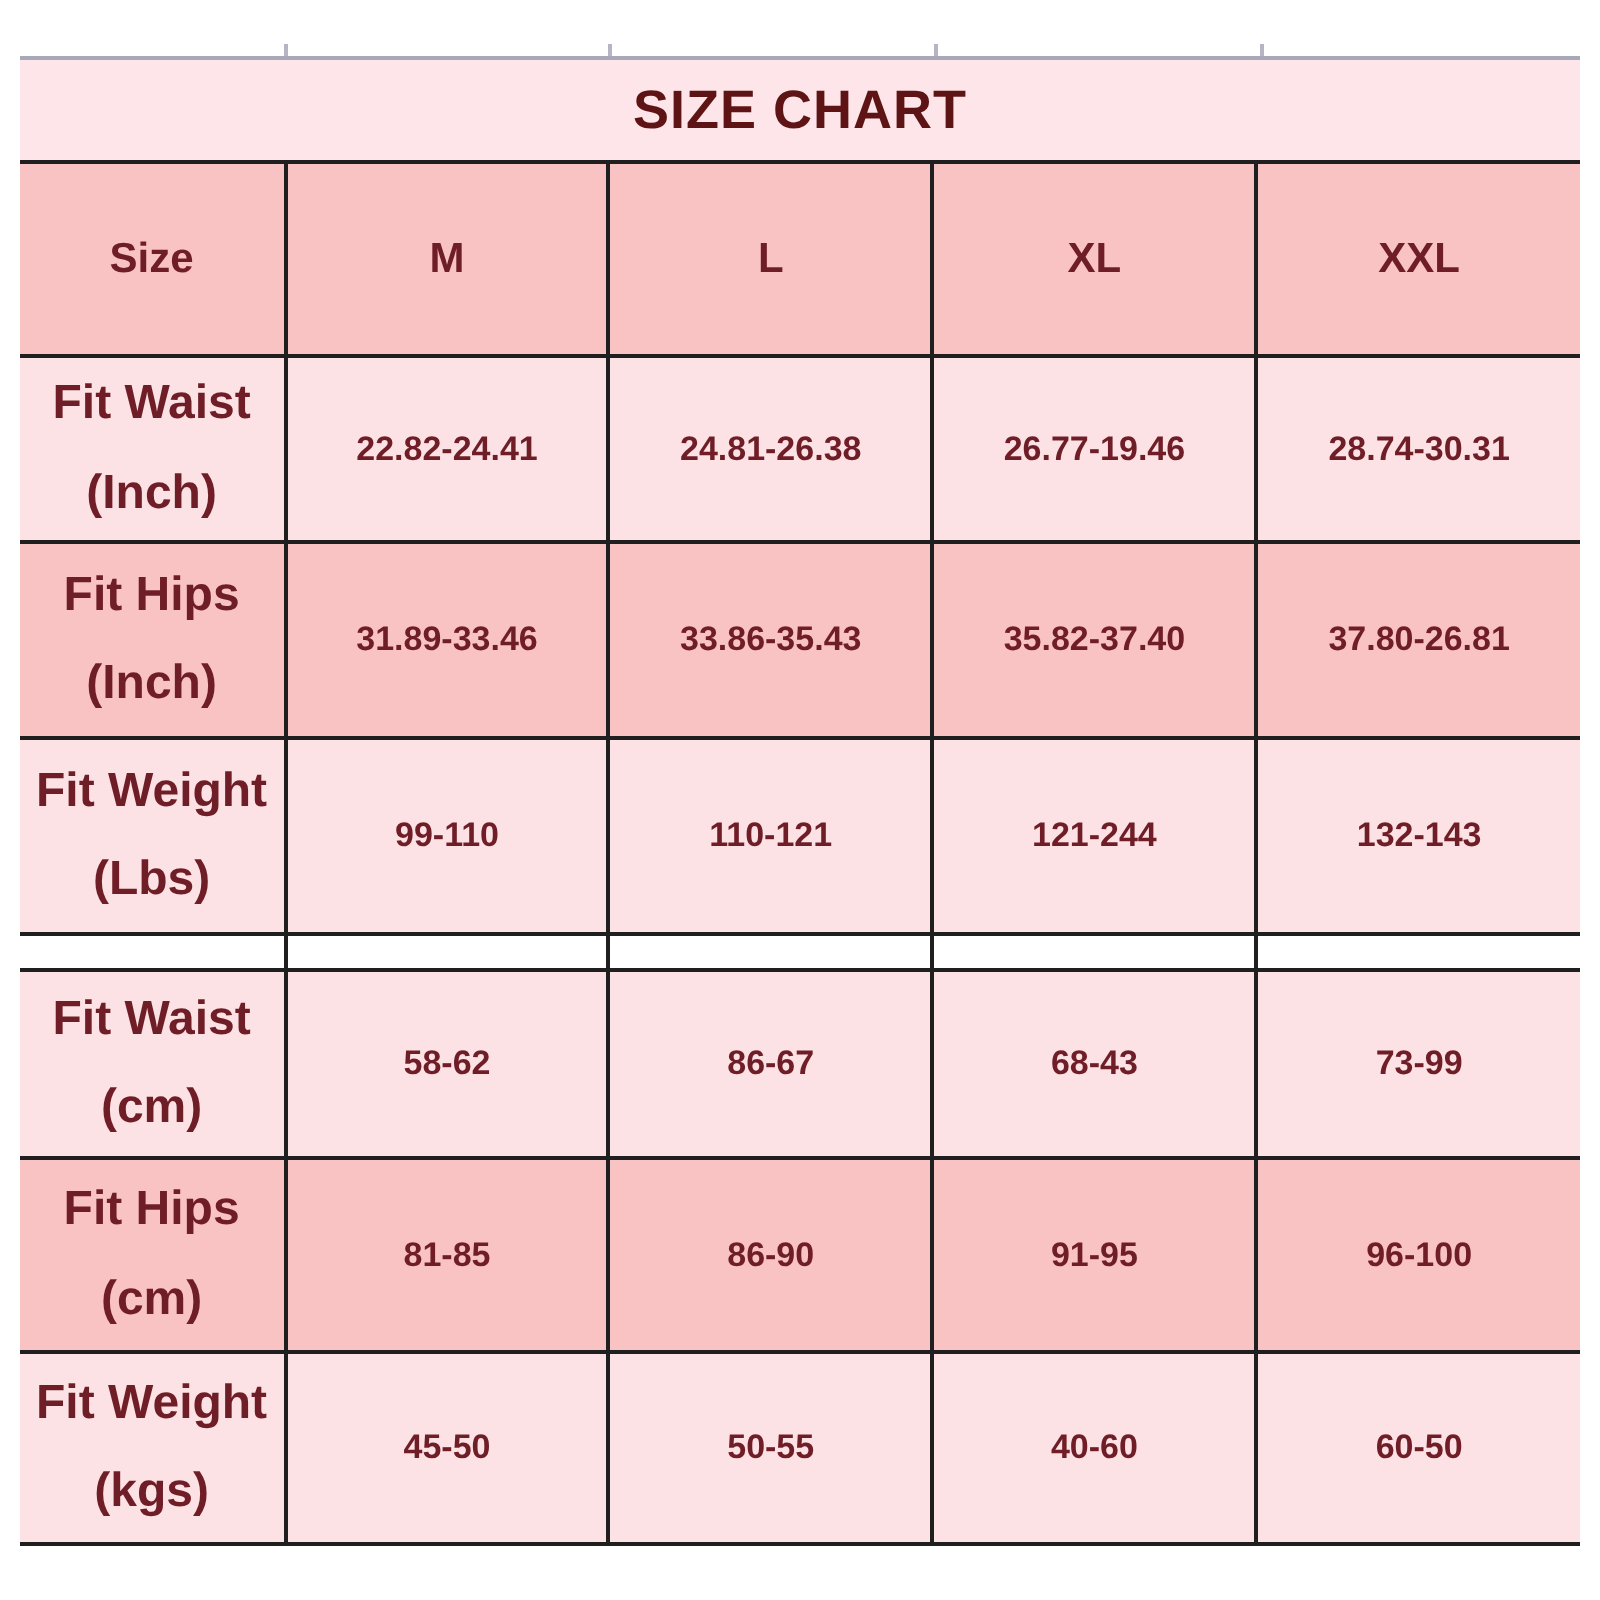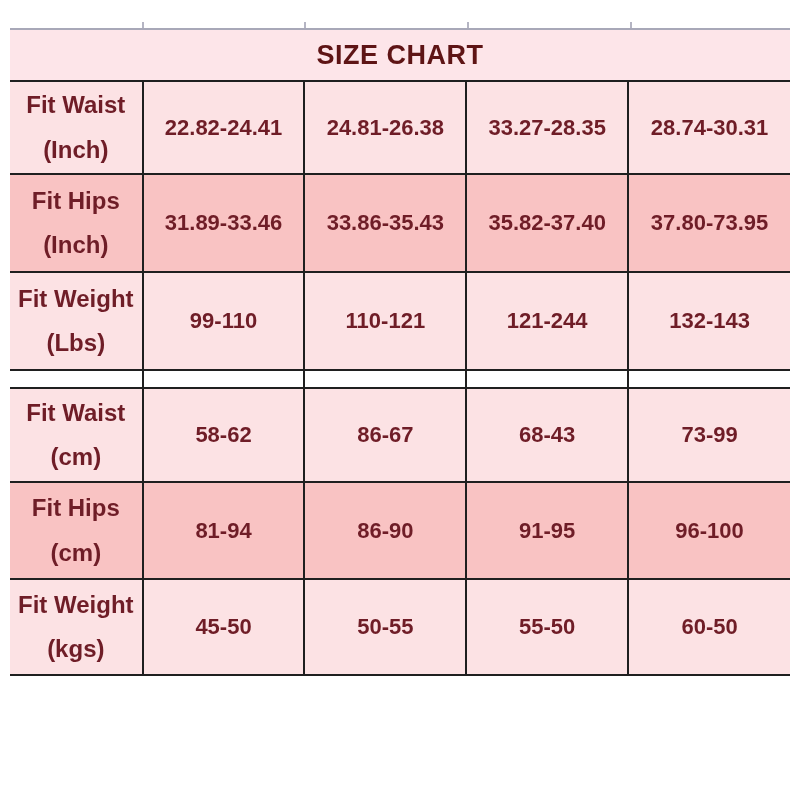--- a/index.html
+++ b/index.html
@@ -30,21 +30,21 @@
   }
   td:first-child,th:first-child{border-left:none;}
   td:last-child,th:last-child{border-right:none;margin-left:28px;}
   tr.r-title td{
     height:52px;background:var(--c-title-bg);
     border-left:none;border-right:none;
     border-top:2px solid var(--c-top-border);
     font-size:27px;letter-spacing:.5px;color:var(--c-title-text);
   }
   tr.r-head th{height:97px;background:var(--c-header-bg);font-size:21px;}
-  tr.data-row td{background:var(--c-light-bg);font-size:22px;}
+  tr.data-row td{background:var(--c-light-bg);font-size:17px;}
   tr.data-row.dark td{background:var(--c-dark-bg);}
   tr.data-row td.label{line-height:1.85;font-size:24px;}
   tr.r1 td{height:93px;}
   tr.r2 td{height:98px;}
   tr.r3 td{height:98px;}
   tr.r-gap td{height:18px;background:var(--c-gap-bg);padding:0;}
   tr.r4 td{height:94px;}
   tr.r5 td{height:97px;}
   tr.r6 td{height:96px;}
 </style>
@@ -65,41 +65,48 @@
       <col style="width:20.75%">
       <col style="width:20.75%">
       <col style="width:20.75%">
     </colgroup>
 
     <tbody>
         <tr class="r-title">
       <td colspan="5">SIZE CHART</td>
     </tr>
 
+    <tr class="r-head">
+      <th>Size</th>
+      <th>M</th>
+      <th>L</th>
+      <th>XL</th>
+      <th>XXL</th>
+    </tr>
 
     <tr class="data-row r1" data-row="0">
       <td class="label">
         <span>Fit Waist</span><br>
         <span>(Inch)</span>
       </td>
       <td>22.82-24.41</td>
       <td>24.81-26.38</td>
-      <td>33.27-28.35</td>
+      <td>26.77-19.46</td>
       <td>28.74-30.31</td>
     </tr>
 
     <tr class="data-row r2 dark" data-row="1">
       <td class="label">
         <span>Fit Hips</span><br>
         <span>(Inch)</span>
       </td>
       <td>31.89-33.46</td>
       <td>33.86-35.43</td>
       <td>35.82-37.40</td>
-      <td>37.80-73.95</td>
+      <td>37.80-26.81</td>
     </tr>
 
     <tr class="data-row r3" data-row="2">
       <td class="label">
         <span>Fit Weight</span><br>
         <span>(Lbs)</span>
       </td>
       <td>99-110</td>
       <td>110-121</td>
       <td>121-244</td>
@@ -123,31 +130,31 @@
       <td>86-67</td>
       <td>68-43</td>
       <td>73-99</td>
     </tr>
 
     <tr class="data-row r5 dark" data-row="4">
       <td class="label">
         <span>Fit Hips</span><br>
         <span>(cm)</span>
       </td>
-      <td>81-94</td>
+      <td>81-85</td>
       <td>86-90</td>
       <td>91-95</td>
       <td>96-100</td>
     </tr>
 
     <tr class="data-row r6" data-row="5">
       <td class="label">
         <span>Fit Weight</span><br>
         <span>(kgs)</span>
       </td>
       <td>45-50</td>
       <td>50-55</td>
-      <td>55-50</td>
+      <td>40-60</td>
       <td>60-50</td>
     </tr>
   </tbody>
     </table>
 </div>
 
 </body></html>

